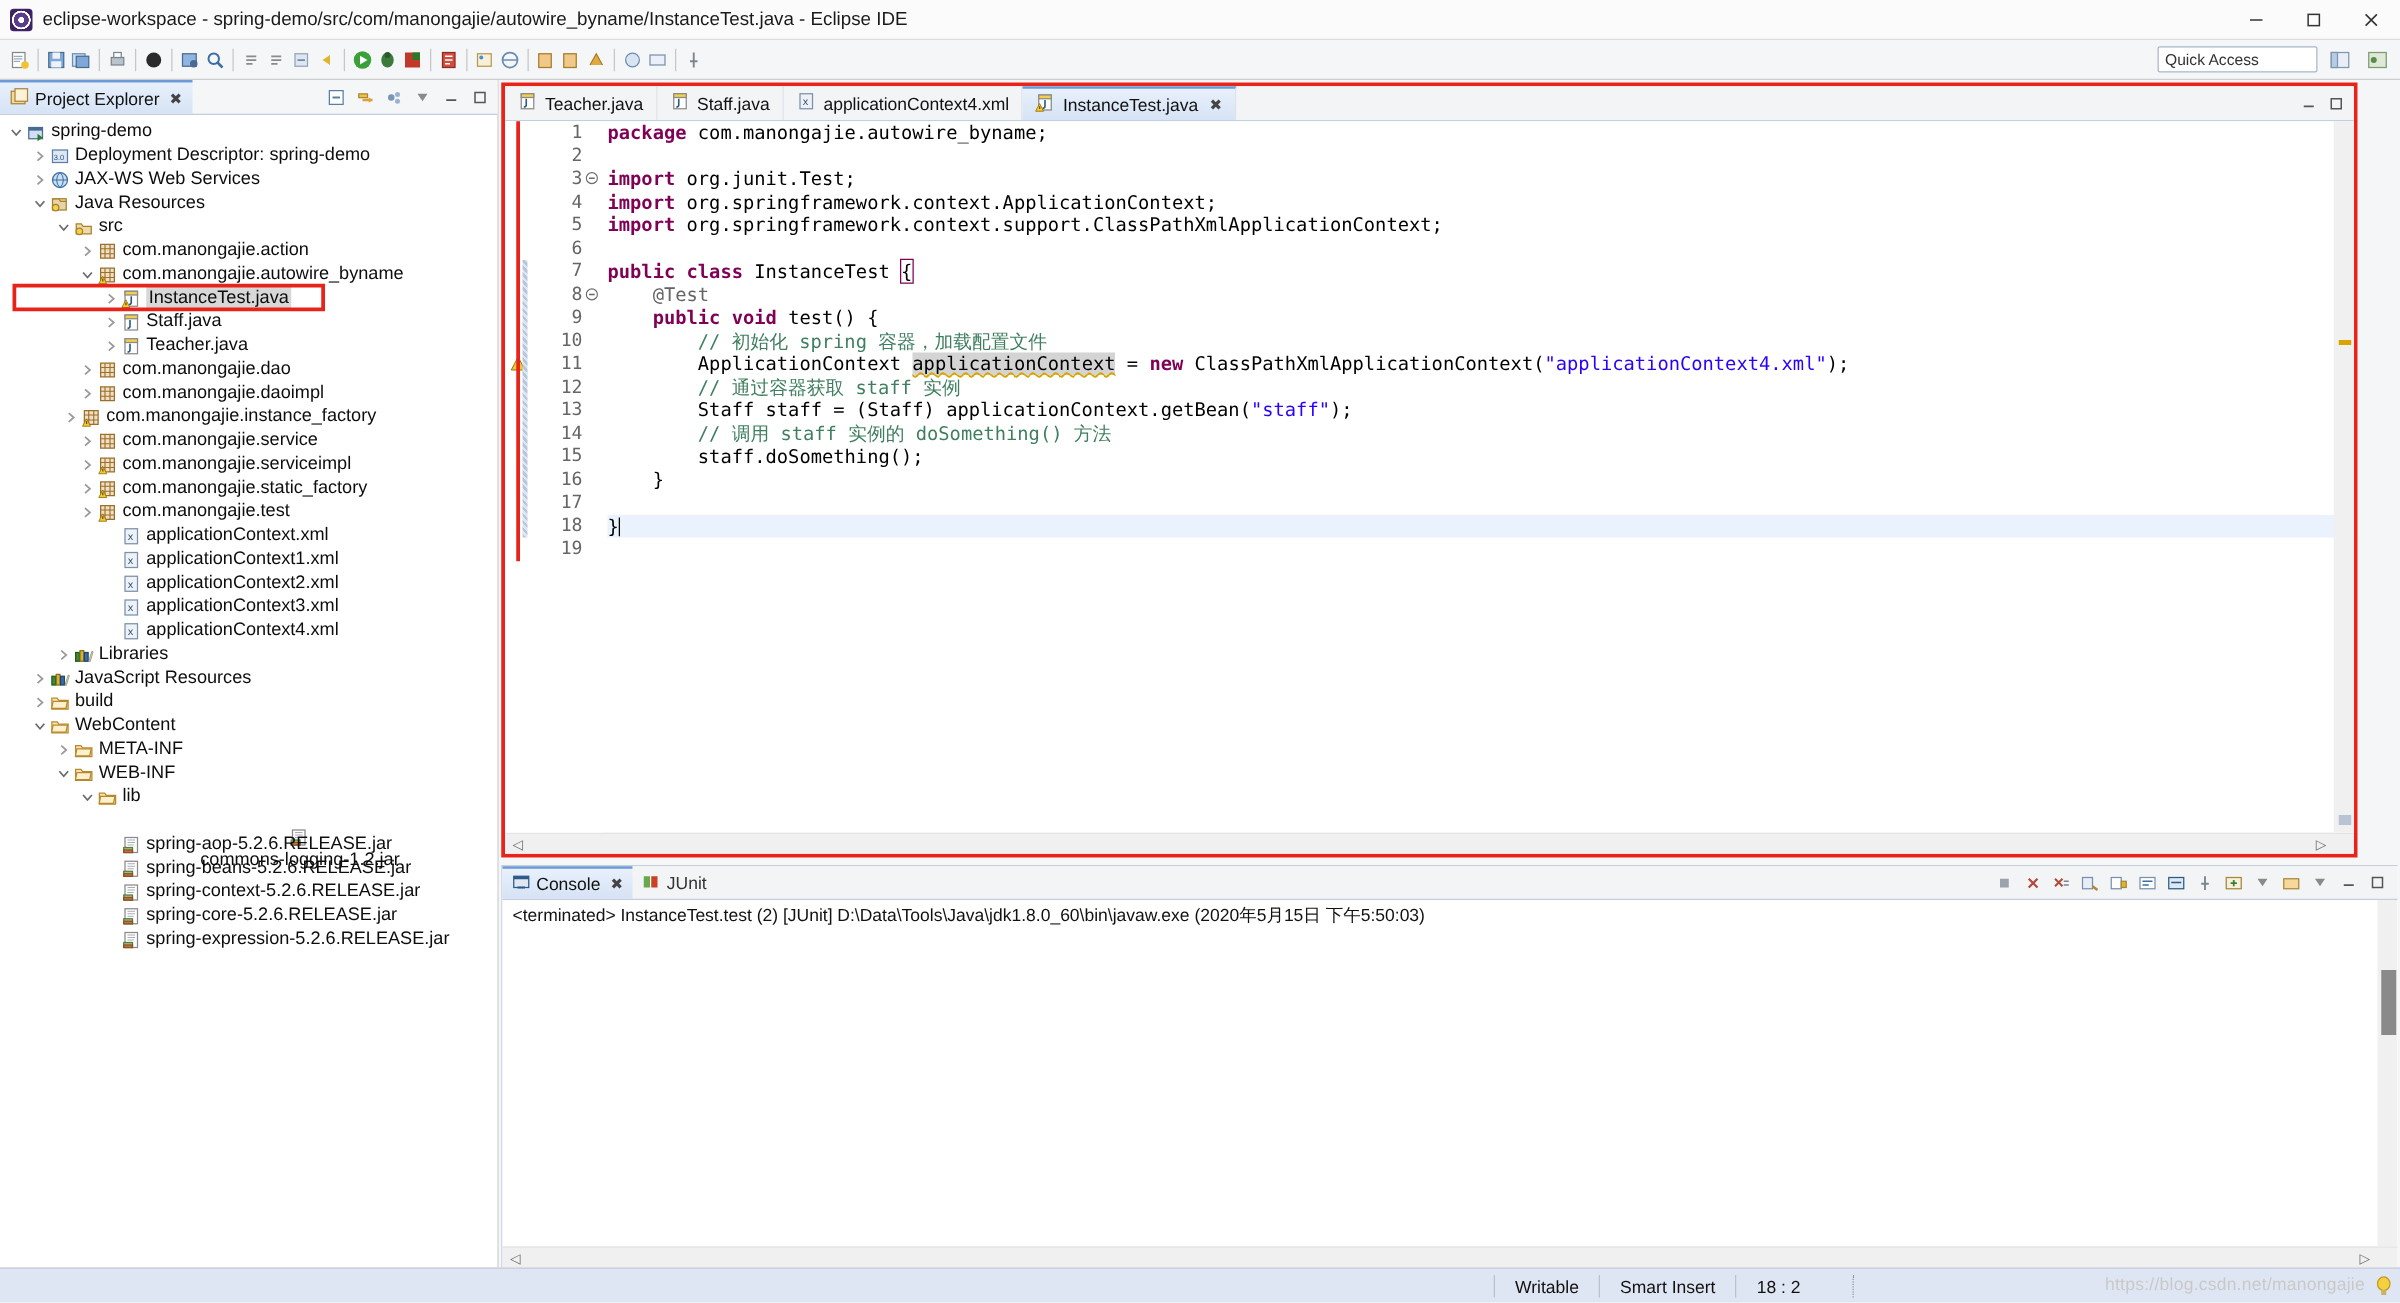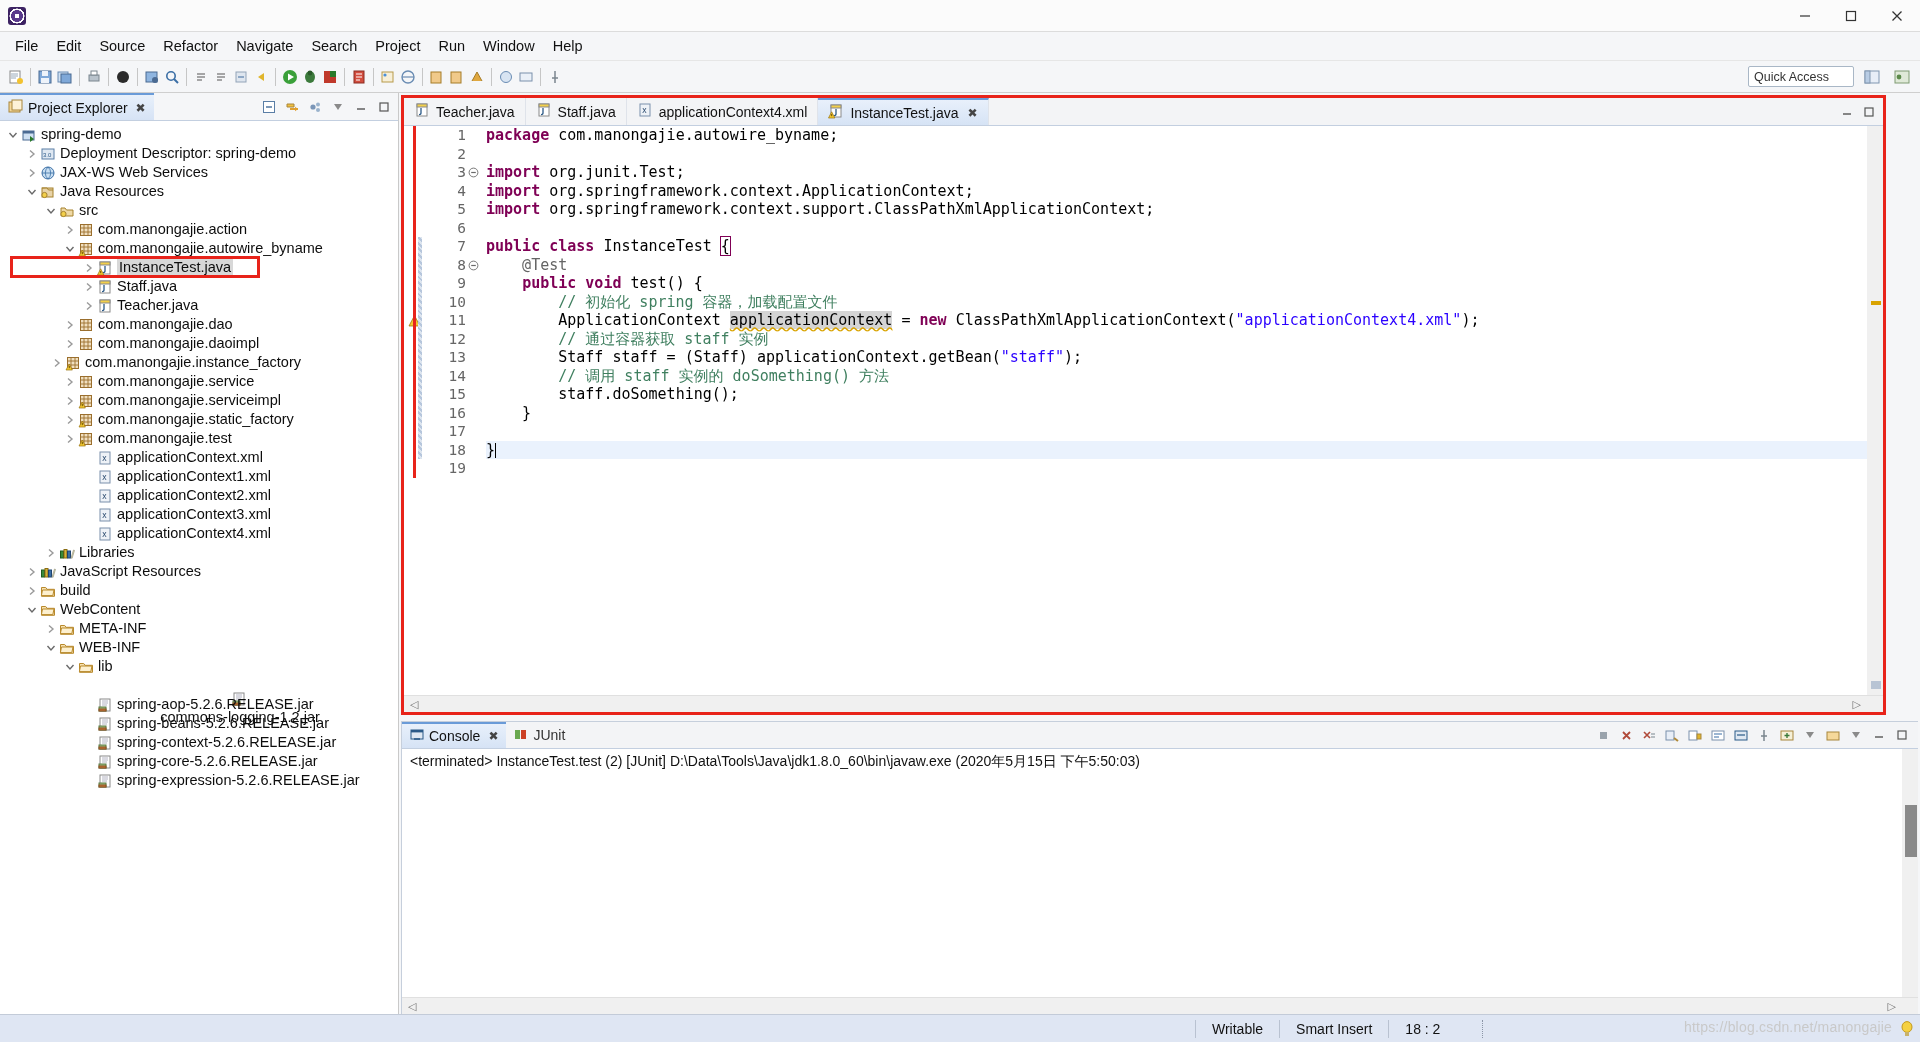--- a/index.html
+++ b/index.html
@@ -68,21 +68,21 @@
     position: relative;
   }
   .tbgroup { display: flex; align-items: center; }
   .tbsep { width: 1px; height: 18px; background: #c6c6c6; margin: 0 4px; }
   .quick-access {
     margin-left: auto;
     display: flex; align-items: center; gap: 6px;
   }
   .qa-box {
     border: 1px solid #a9b7c6; background: #fff;
-    height: 21px; width: 106px; border-radius: 2px;
+    height: 21px; width: 128px; border-radius: 2px;
     font-size: 12.5px; color: #333;
     display: flex; align-items: center; padding: 0 5px;
   }
   .persp-btn {
     width: 24px; height: 22px; display: flex; align-items: center; justify-content: center;
   }
 
   
   .body-row { flex: 1 1 auto; display: flex; min-height: 0; }
 
@@ -259,51 +259,40 @@
   }
   .tri-d { width: 0; height: 0; border-left: 4px solid transparent; border-right: 4px solid transparent; border-top: 6px solid #8a8a8a; }
 </style>
 </head>
 <body>
 
 <div class="win">
 
   <div class="titlebar">
     <div class="app-icon"></div>
+    <div class="title-text">eclipse-workspace - spring-demo/src/com/manongajie/autowire_byname/InstanceTest.java - Eclipse IDE</div>
     <div class="win-buttons">
       <div class="win-btn">
         <svg width="12" height="12" viewBox="0 0 12 12">
             <path d="M1 6 H11" stroke="#333" stroke-width="1.2"></path>
           </svg>
       </div>
       <div class="win-btn">
         <svg width="12" height="12" viewBox="0 0 12 12">
             <rect x="1.5" y="1.5" width="9" height="9" fill="none" stroke="#333" stroke-width="1.2"></rect>
           </svg>
       </div>
       <div class="win-btn close">
         <svg width="12" height="12" viewBox="0 0 12 12">
             <path d="M1.5 1.5 L10.5 10.5 M10.5 1.5 L1.5 10.5" stroke="#333" stroke-width="1.3"></path>
           </svg>
       </div>
     </div>
   </div>
 
-  <div class="menubar">
-    <div class="menu-item">File</div>
-    <div class="menu-item">Edit</div>
-    <div class="menu-item">Source</div>
-    <div class="menu-item">Refactor</div>
-    <div class="menu-item">Navigate</div>
-    <div class="menu-item">Search</div>
-    <div class="menu-item">Project</div>
-    <div class="menu-item">Run</div>
-    <div class="menu-item">Window</div>
-    <div class="menu-item">Help</div>
-  </div>
 
   <div class="toolbar">
     <div class="tbgroup">
       <div class="tb">
           <svg width="16" height="16">
             <rect x="2" y="2" width="10" height="12" fill="#fff" stroke="#888"></rect>
             <path d="M3 5h7M3 7h7M3 9h5" stroke="#9ab" stroke-width="1"></path>
             <circle cx="12" cy="12" r="3" fill="#f2c230"></circle>
           </svg>
         </div>

